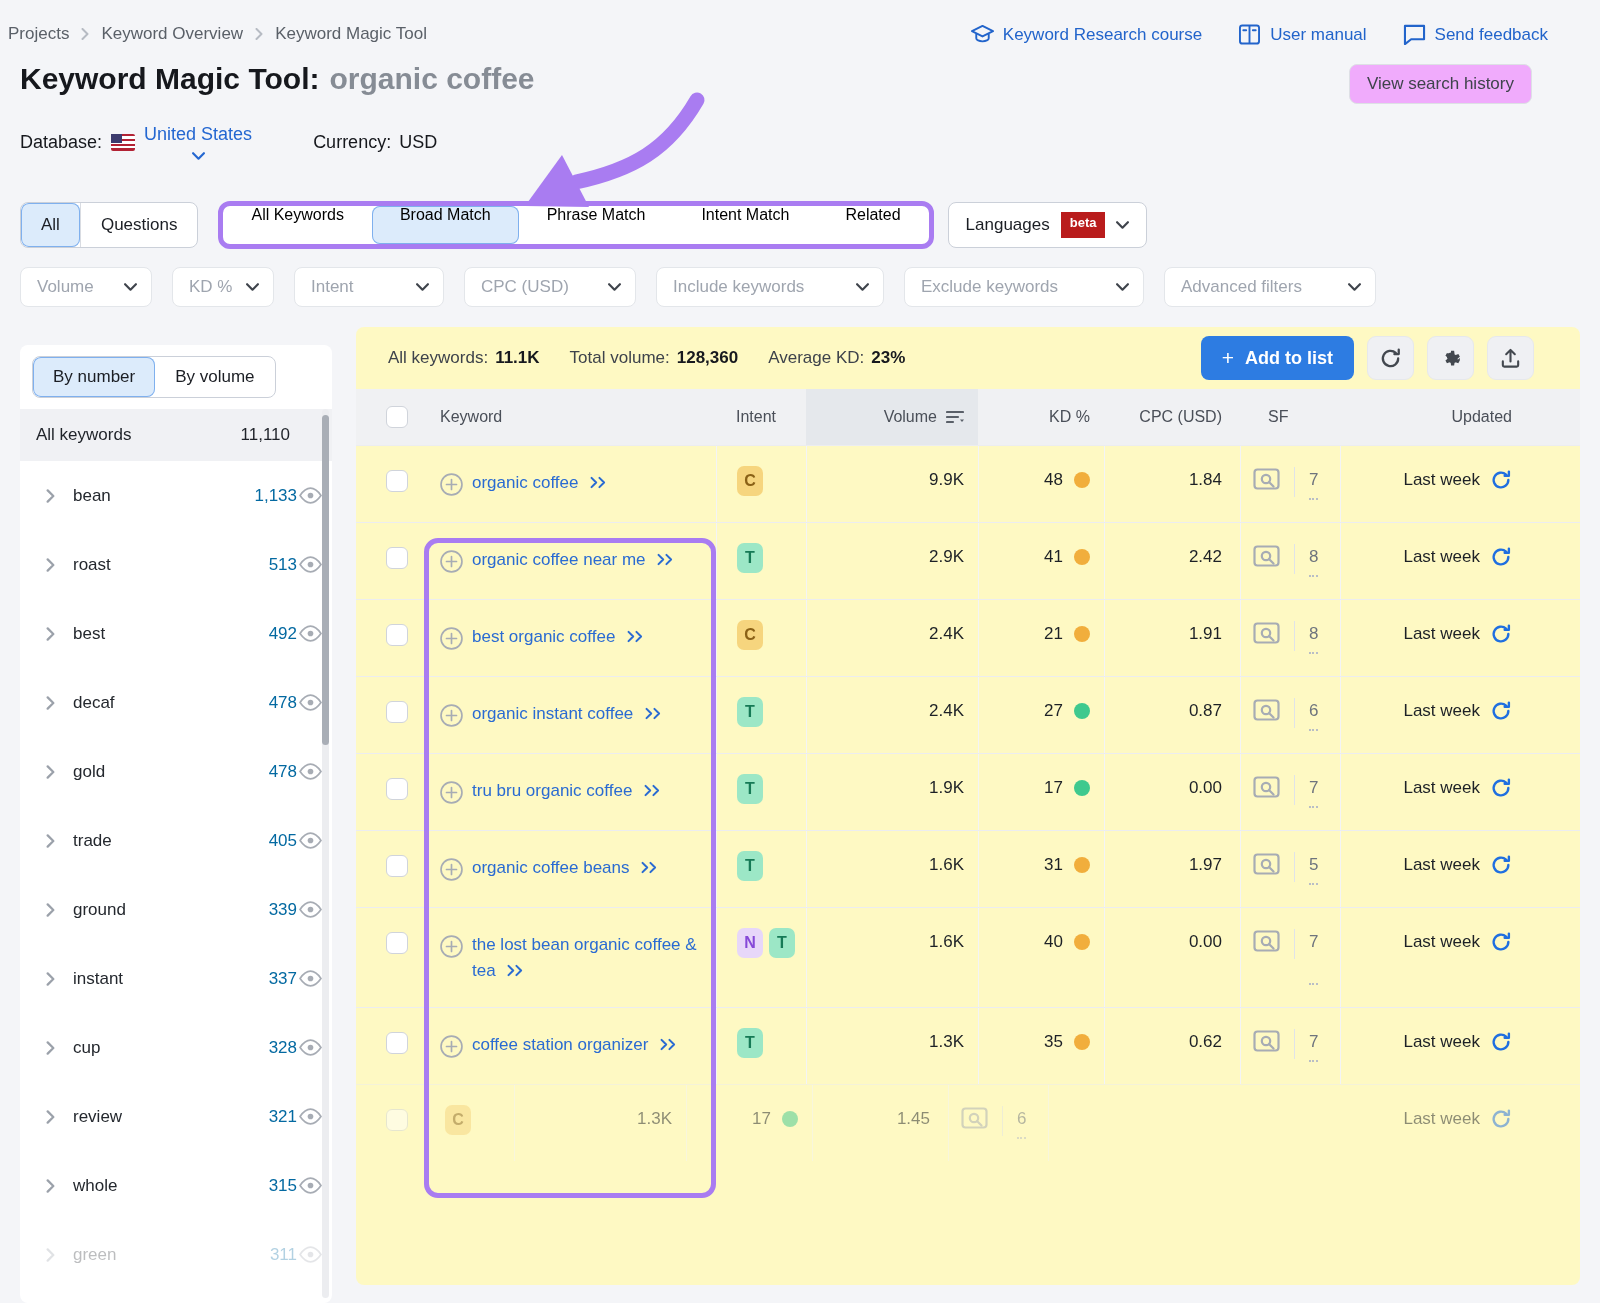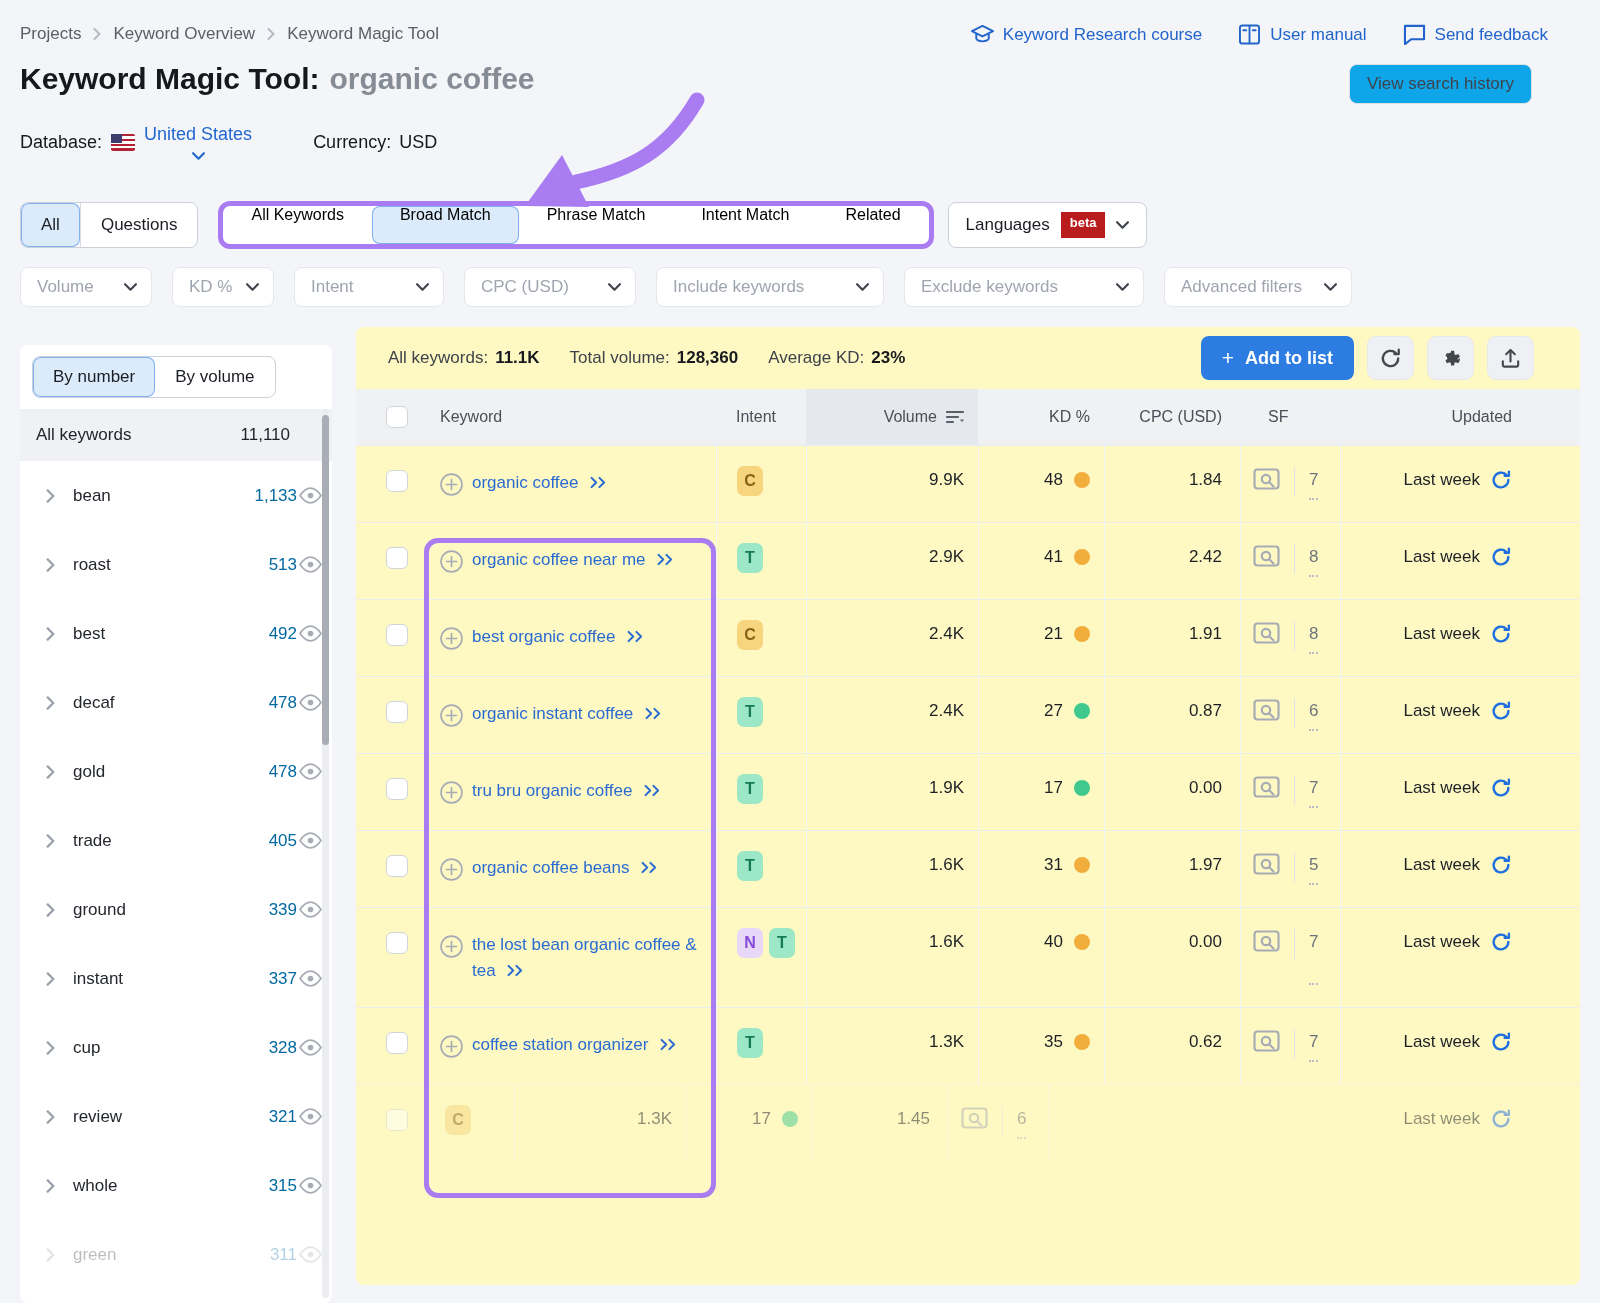--- a/index.html
+++ b/index.html
@@ -1,26 +1,26 @@
 <!DOCTYPE html>
 <html><head>
 <meta charset="utf-8">
 <style>
   * { margin:0; padding:0; box-sizing:border-box; }
   body { background:#F4F5F8; font-family:"Liberation Sans","DejaVu Sans",sans-serif; }
   .page { position:relative; width:1600px; height:1303px; background:#F4F5F8; overflow:hidden; }
 
   
-  .breadcrumb { position:absolute; top:24px; left:20px; display:flex; align-items:center; gap:12px; font-size:17px; color:#5A6068; }
+  .breadcrumb { position:absolute; top:24px; left:8px; display:flex; align-items:center; gap:12px; font-size:17px; color:#5A6068; }
   .bc-item { cursor:default; }
   .top-links { position:absolute; top:24px; right:52px; display:flex; gap:36px; }
   .top-link { display:flex; align-items:center; gap:9px; color:#2264CB; font-size:17px; cursor:pointer; }
   .page-title { position:absolute; top:62px; left:20px; font-size:30px; font-weight:bold; color:#16181D; }
   .page-title .query { color:#868C95; margin-left:10px; }
-  .view-history { position:absolute; top:64px; right:68px; background:#0ea5e9; border:1px solid #DDE0E5; border-radius:8px; padding:9px 17px; font-size:17px; color:#3E434B; cursor:pointer; }
+  .view-history { position:absolute; top:64px; right:68px; background:#f0abfc; border:1px solid #DDE0E5; border-radius:8px; padding:9px 17px; font-size:17px; color:#3E434B; cursor:pointer; }
   .db-row { position:absolute; top:124px; left:20px; display:flex; align-items:center; font-size:18px; color:#16181D; gap:9px; }
   .flag { display:inline-block; width:24px; height:17px; border-radius:2px;
           background:repeating-linear-gradient(#B22234 0 2.4px,#fff 2.4px 4.8px); position:relative; }
   .flag::after { content:""; position:absolute; left:0; top:0; width:11px; height:9px; background:#3C3B6E; }
   .db-link { color:#2467D1; display:flex; align-items:center; gap:7px; cursor:pointer;flex-direction:column; }
   .currency { margin-left:52px; display:flex; gap:8px; }
 
   
   .tabs-row { position:absolute; top:201px; left:20px; display:flex; align-items:center; }
   .seg { display:flex; background:#fff; border:1px solid #CBD0D9; border-radius:8px; overflow:hidden; height:46px; }
@@ -29,21 +29,21 @@
   .tab.selected { background:#DCEBFB; box-shadow:inset 0 0 0 1px #7FB0EE; border-radius:8px; }
   .match-wrap { margin-left:20px; border:5px solid #A97CF1; border-radius:12px; background:#fff; display:flex; overflow:hidden; }
   .match-wrap .tab { height:38px; padding:0 28px; }
   .lang-pill { margin-left:14px; height:46px; background:#fff; border:1px solid #CBD0D9; border-radius:8px; display:flex; align-items:center; gap:11px; padding:0 17px; font-size:17px; color:#1B1E24; cursor:pointer; }
   .beta-badge { background:#b91c1c; color:#fff; font-size:13px; font-weight:bold; padding:3px 9px 8px; border-radius:0; }
 
   .filters-row { position:absolute; top:267px; left:20px; display:flex; gap:20px; }
   .fpill { height:40px; background:#fff; border:1px solid #E3E6EA; border-radius:8px; display:flex; align-items:center; justify-content:space-between; padding:0 14px 0 16px; font-size:17px; color:#9FA5AF; cursor:pointer; }
   .fpill svg { color:#3F444C; }
   .fpill:nth-child(1){width:132px}.fpill:nth-child(2){width:102px}.fpill:nth-child(3){width:150px}
-  .fpill:nth-child(4){width:172px}.fpill:nth-child(5){width:228px}.fpill:nth-child(6){width:240px}.fpill:nth-child(7){width:188px}
+  .fpill:nth-child(4){width:172px}.fpill:nth-child(5){width:228px}.fpill:nth-child(6){width:240px}.fpill:nth-child(7){width:212px}
 
   
   .sidebar { position:absolute; left:20px; top:345px; width:312px; height:958px; background:#fff; border-radius:8px; overflow:hidden; }
   .sb-tabs { margin:11px 12px; display:flex; border:1px solid #CBD0D9; border-radius:8px; overflow:hidden; width:fit-content; height:42px; }
   .sb-tab { padding:0 20px; display:flex; align-items:center; font-size:17px; color:#1B1E24; cursor:pointer; }
   .sb-tab.selected { background:#DCEBFB; box-shadow:inset 0 0 0 1px #7FB0EE; border-radius:8px; }
   .sb-all { height:52px; background:#F0F1F4; display:flex; justify-content:space-between; align-items:center; padding:0 42px 0 16px; font-size:17px; color:#1F2329; }
   .sb-item { height:69px; display:flex; align-items:center; padding:0 10px 0 26px; font-size:17px; color:#24282E; cursor:pointer; }
   .sb-item .chev { margin-right:18px; display:flex; }
   .sb-item .count { margin-left:auto; margin-right:2px; color:#0369a1; }

